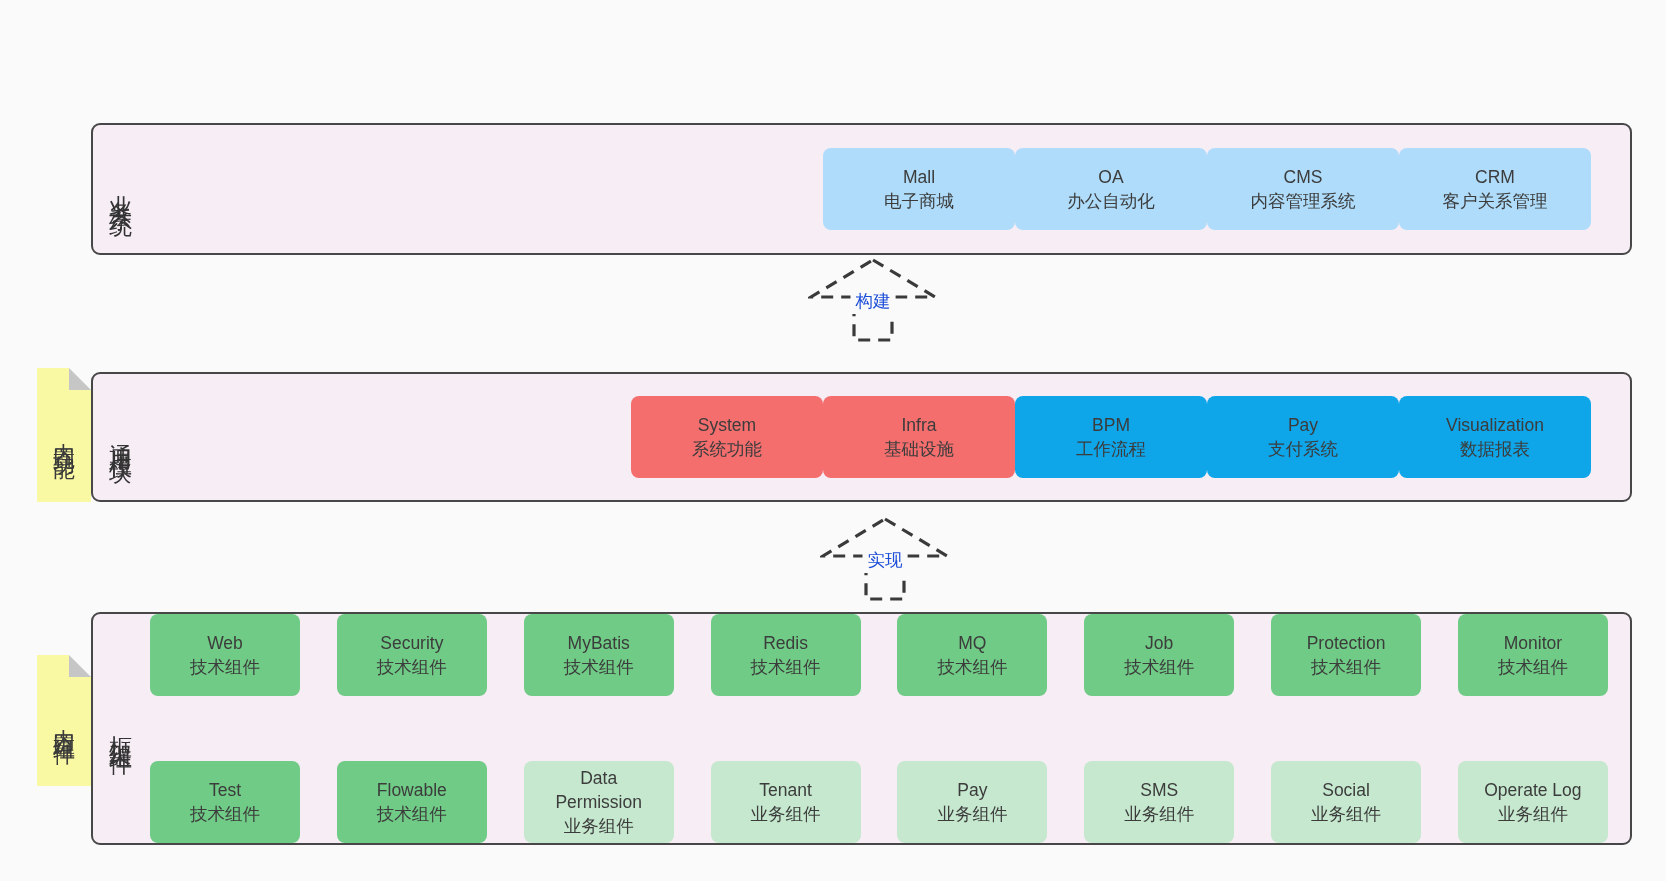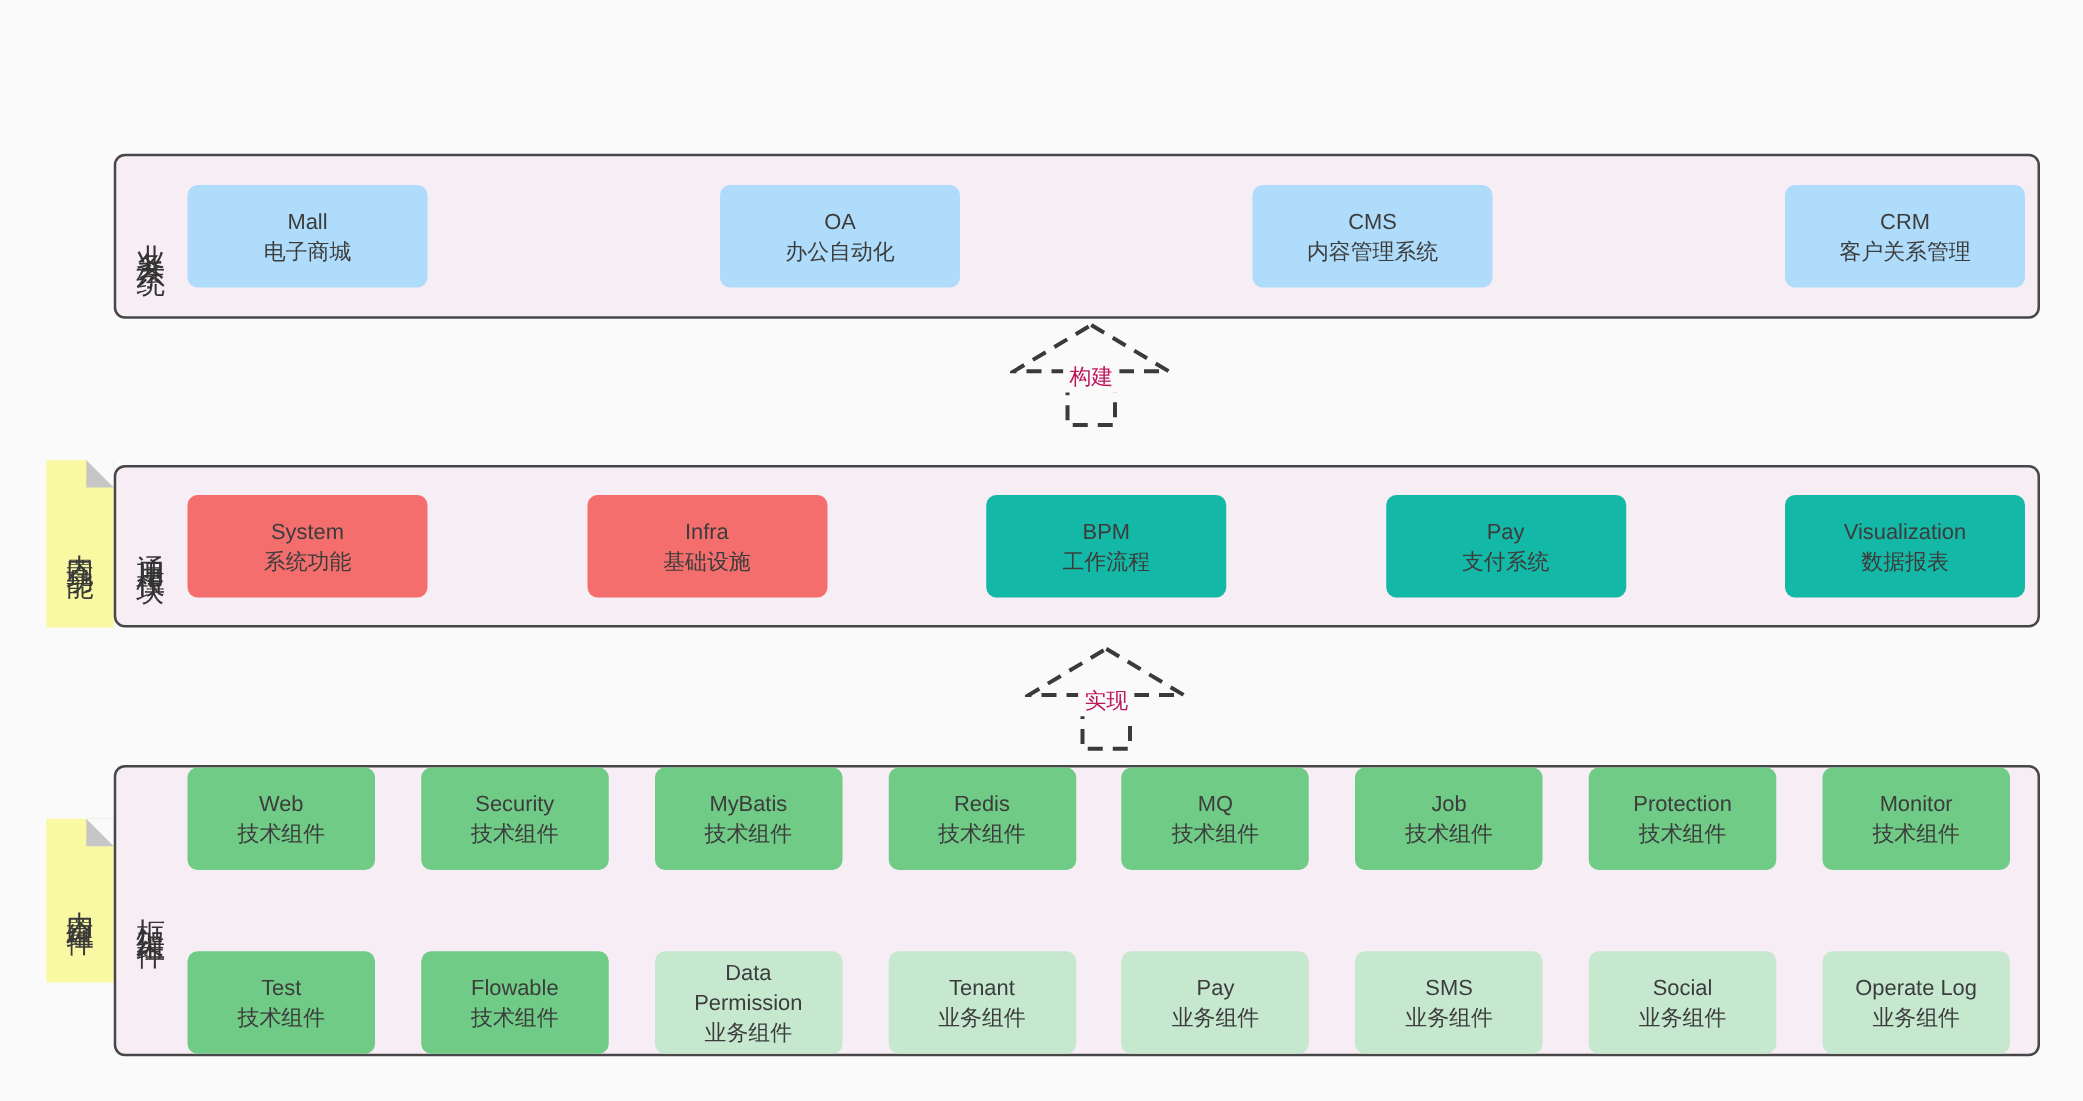--- a/index.html
+++ b/index.html
@@ -37,22 +37,22 @@
   .vtext {
     writing-mode: vertical-rl;
     text-orientation: upright;
     letter-spacing: 6px;
   }
 
   .boxes {
     flex: 1;
     display: flex;
     align-items: center;
-    justify-content: space-between;
-    padding-right: 10px;
+    justify-content: flex-end;
+    padding-right: 39px;
   }
   .panel-body {
     flex: 1;
     display: flex;
     flex-direction: column;
     justify-content: space-between;
     gap: 26px;
     padding-right: 22px;
   }
   .boxes-row { display: flex; justify-content: space-between; }
@@ -65,21 +65,21 @@
     justify-content: center;
     text-align: center;
     font-size: 17.5px;
     line-height: 24px;
     padding: 0 14px;
   }
   .box-6 { width: 192px; height: 82px; }
   .box-8 { width: 150px; height: 82px; padding: 0 16px; }
   .blue       { background: #AEDCFA; }
   .red        { background: #F46E6E; }
-  .pink       { background: #14b8a6; }
+  .pink       { background: #0ea5e9; }
   .green      { background: #6FCB85; }
   .lightgreen { background: #C5E8CE; }
 
   
   .note {
     position: absolute;
     left: 37px;
     width: 54px;
     background: #FAF9A3;
     display: flex;
@@ -113,21 +113,21 @@
   }
   .arrow-label {
     position: absolute;
     left: 50%;
     top: 31px;
     transform: translateX(-50%);
     background: #FAFAFA;
     padding: 1px 5px;
     font-size: 17.5px;
     white-space: nowrap;
-    color: #be185d;
+    color: #1d4ed8;
   }
 </style>
 </head>
 <body>
 
 <div class="stage">
 
   <section class="panel" id="panel-business">
     <div class="layer-label">
       <span class="vtext">业务系统</span>

